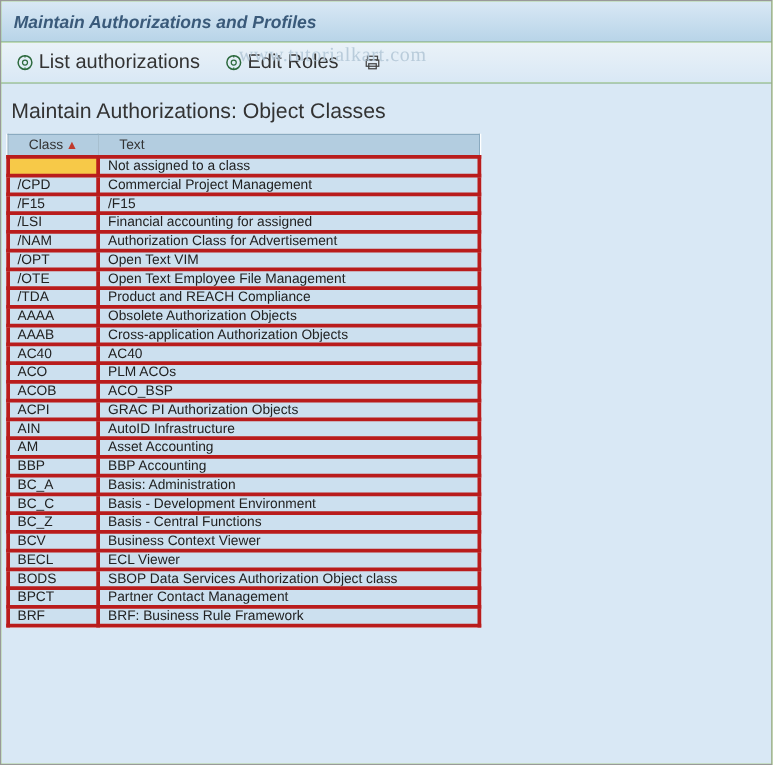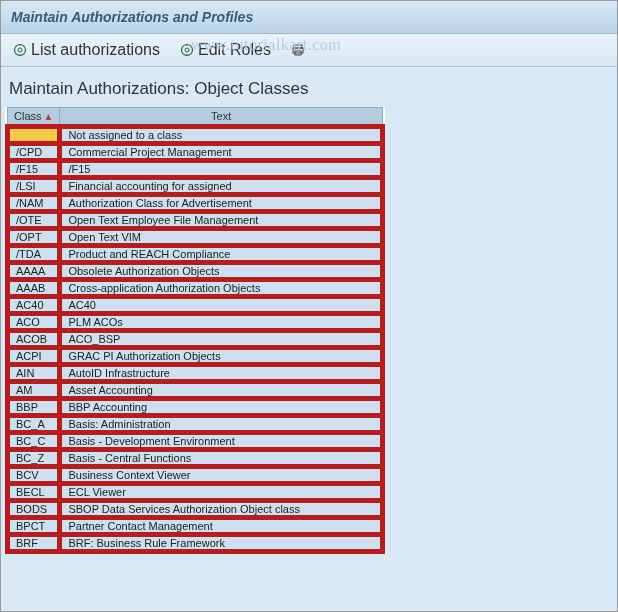--- a/index.html
+++ b/index.html
@@ -77,34 +77,34 @@
     }
     .table {
       border-collapse: collapse;
       width: 380px;
       background: #fff;
       font-size: 11px;
     }
     .table th {
       background: #b3cde0;
       border: 1px solid #8aaac0;
-      padding: 2px 6px;
-      text-align: center;
+      padding: 2px 16px;
+      text-align: left;
       font-weight: normal;
       color: #333;
       position: relative;
     }
     .table th.class-col { width: 45px; }
     .sort-ind {
       color: #c0392b;
       font-size: 10px;
       margin-left: 2px;
     }
     .table td {
-      border: 5px solid #b91c1c;
+      border: 3px solid #b91c1c;
       padding: 0 6px;
       background: #cce0ef;
       color: #222;
       white-space: nowrap;
     }
     .table td.class-cell {
       background: #cce0ef;
     }
     .table tr.selected td.class-cell {
       background: #f7c948;
@@ -179,26 +179,26 @@
           </tr>
           <tr>
             <td class="class-cell">/LSI</td>
             <td>Financial accounting for assigned</td>
           </tr>
           <tr>
             <td class="class-cell">/NAM</td>
             <td>Authorization Class for Advertisement</td>
           </tr>
           <tr>
+            <td class="class-cell">/OPT</td>
+            <td>Open Text VIM</td>
+          </tr>
+          <tr>
             <td class="class-cell">/OTE</td>
             <td>Open Text Employee File Management</td>
-          </tr>
-          <tr>
-            <td class="class-cell">/OPT</td>
-            <td>Open Text VIM</td>
           </tr>
           <tr>
             <td class="class-cell">/TDA</td>
             <td>Product and REACH Compliance</td>
           </tr>
           <tr>
             <td class="class-cell">AAAA</td>
             <td>Obsolete Authorization Objects</td>
           </tr>
           <tr>

